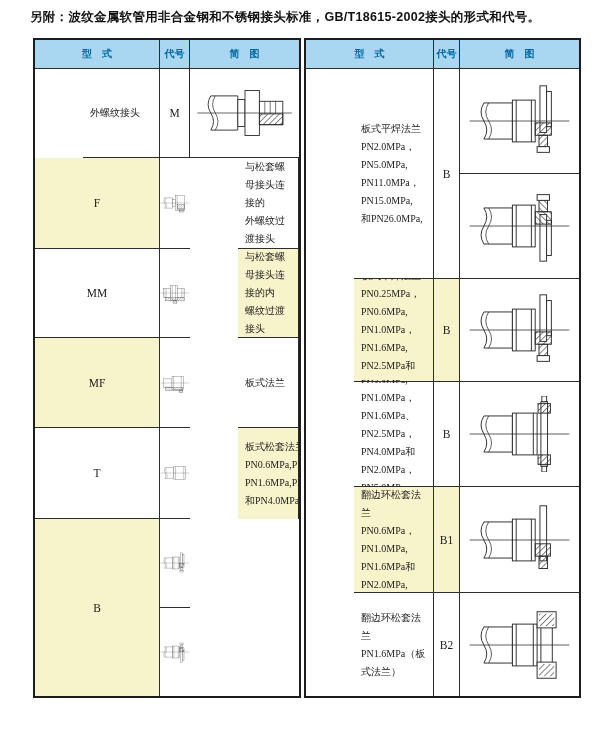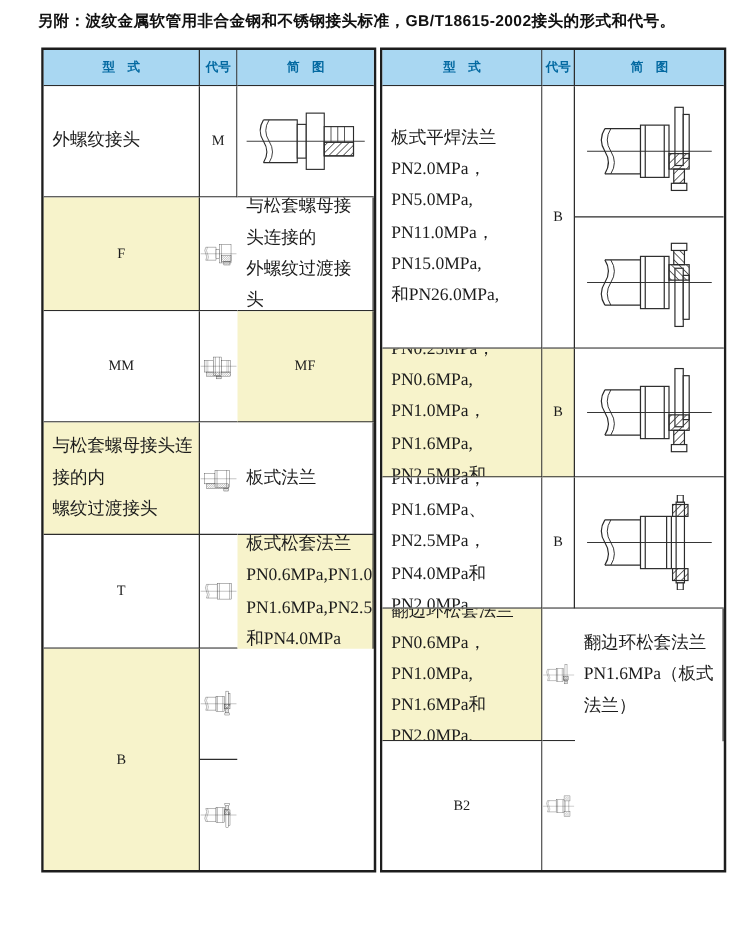--- a/index.html
+++ b/index.html
@@ -14,21 +14,21 @@
             grid-template-rows:29px 89px 91px 89px 90px 91px 177px;}
   .tbl.right{width:273px;grid-template-columns:128px 26px 1fr;
              grid-template-rows:29px 210px 103px 105px 106px 103px;}
   .cell{border-right:1px solid #2c2c2c;border-bottom:1px solid #2c2c2c;
         box-sizing:border-box;background:#fff;overflow:hidden;}
   .cell.cr{border-right:none;}
   .cell.cb{border-bottom:none;}
   .hd{background:var(--hdbg,#a9d7f2);display:flex;align-items:center;justify-content:center;
       font-size:10px;font-weight:bold;color:#0369a1;}
   .ty{display:flex;align-items:center;padding:4px 4px 4px 7px;
-      font-size:14px;line-height:1.8;white-space:pre-line;}
+      font-size:10px;line-height:1.8;white-space:pre-line;margin-left:48px;}
   .co{display:flex;align-items:center;justify-content:center;font-size:11.5px;}
   .dg{display:flex;align-items:center;justify-content:center;padding:0;}
   .hl{background:var(--hlbg,#f7f3cb);}
   .split{display:flex;flex-direction:column;align-items:stretch;}
   .half{flex:1;display:flex;align-items:center;justify-content:center;}
   .half.top{border-bottom:1px solid #2c2c2c;}
   svg.diag{width:100px;height:72px;display:block;}
   .right svg.diag{width:108px;height:76px;}
   .hidden-defs{position:absolute;width:0;height:0;}
 </style>
@@ -196,23 +196,23 @@
 
       <div class="cell ty">与松套螺母接头连接的
 外螺纹过渡接头</div>
       <div class="cell co">MM</div>
       <div class="cell dg cr">
         <svg class="diag" viewBox="0 0 110 80">
             <use href="#s-mm"></use>
           </svg>
       </div>
 
-      <div class="cell co hl">MF</div>
       <div class="cell ty hl">与松套螺母接头连接的内
 螺纹过渡接头</div>
+      <div class="cell co hl">MF</div>
       <div class="cell dg cr">
         <svg class="diag" viewBox="0 0 110 80">
             <use href="#s-mf"></use>
           </svg>
       </div>
 
       <div class="cell ty">板式法兰</div>
       <div class="cell co">T</div>
       <div class="cell dg cr">
         <svg class="diag" viewBox="0 0 110 80">
@@ -282,20 +282,21 @@
       <div class="cell co">B</div>
       <div class="cell dg cr">
         <svg class="diag" viewBox="0 0 110 80">
             <use href="#s-weldmid"></use>
           </svg>
       </div>
 
       <div class="cell ty hl">翻边环松套法兰
 PN0.6MPa，PN1.0MPa,
 PN1.6MPa和PN2.0MPa,</div>
+      <div class="cell co hl">B1</div>
       <div class="cell dg cr">
         <svg class="diag" viewBox="0 0 110 80">
             <use href="#s-b1"></use>
           </svg>
       </div>
 
       <div class="cell ty cb">翻边环松套法兰
 PN1.6MPa（板式法兰）</div>
       <div class="cell co cb">B2</div>
       <div class="cell dg cr cb">

